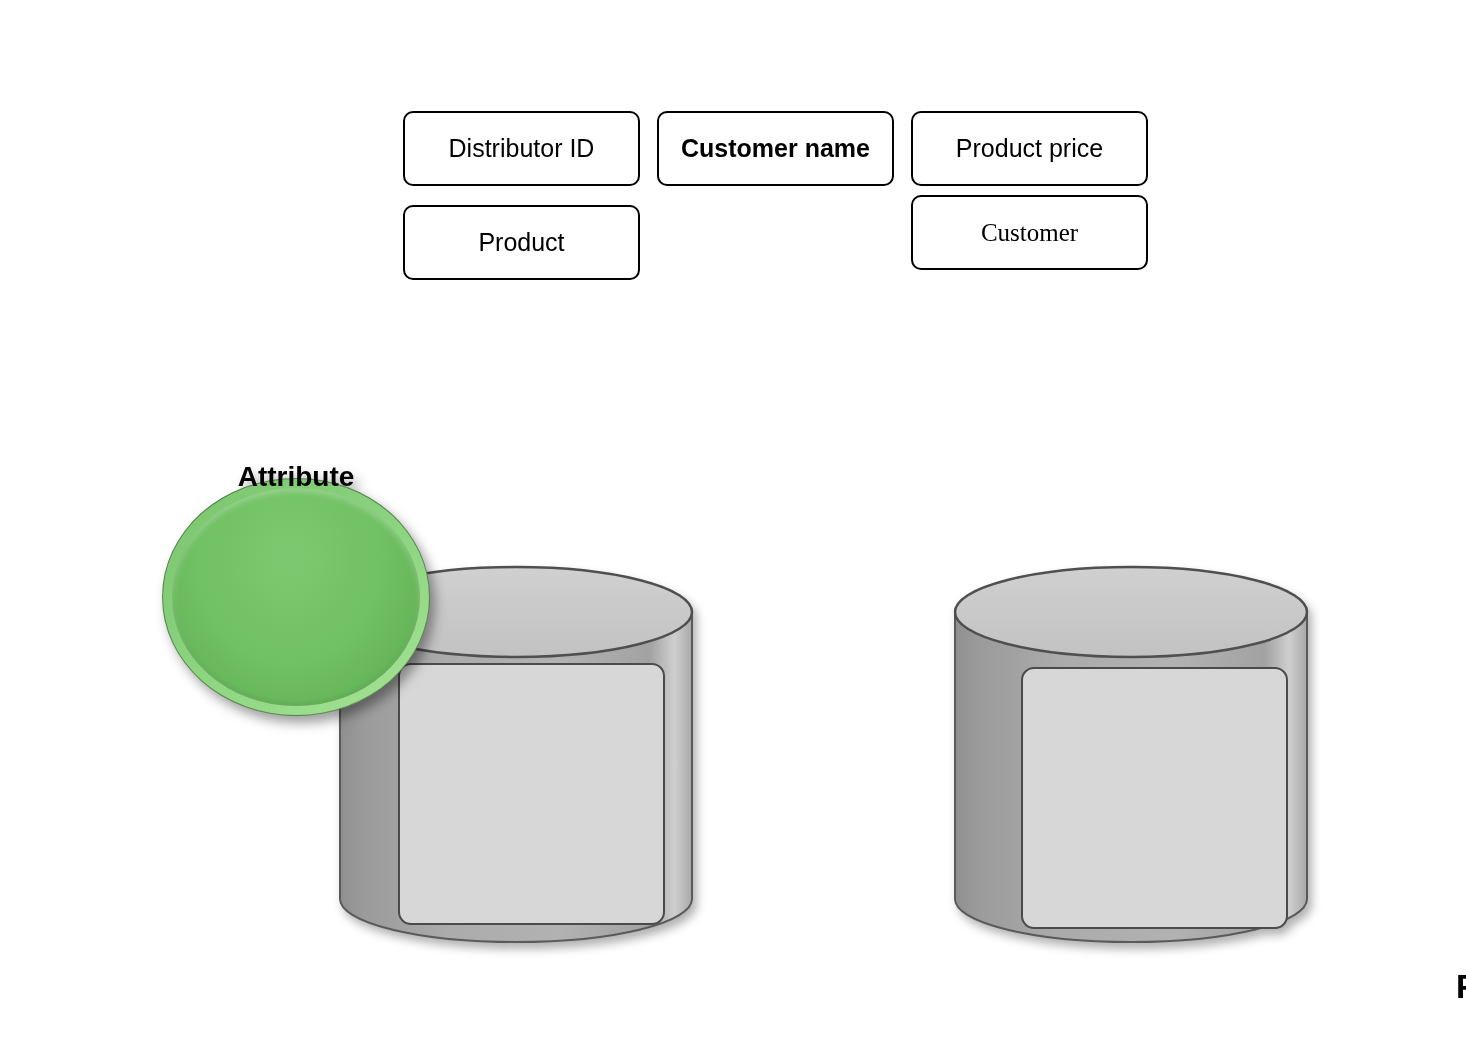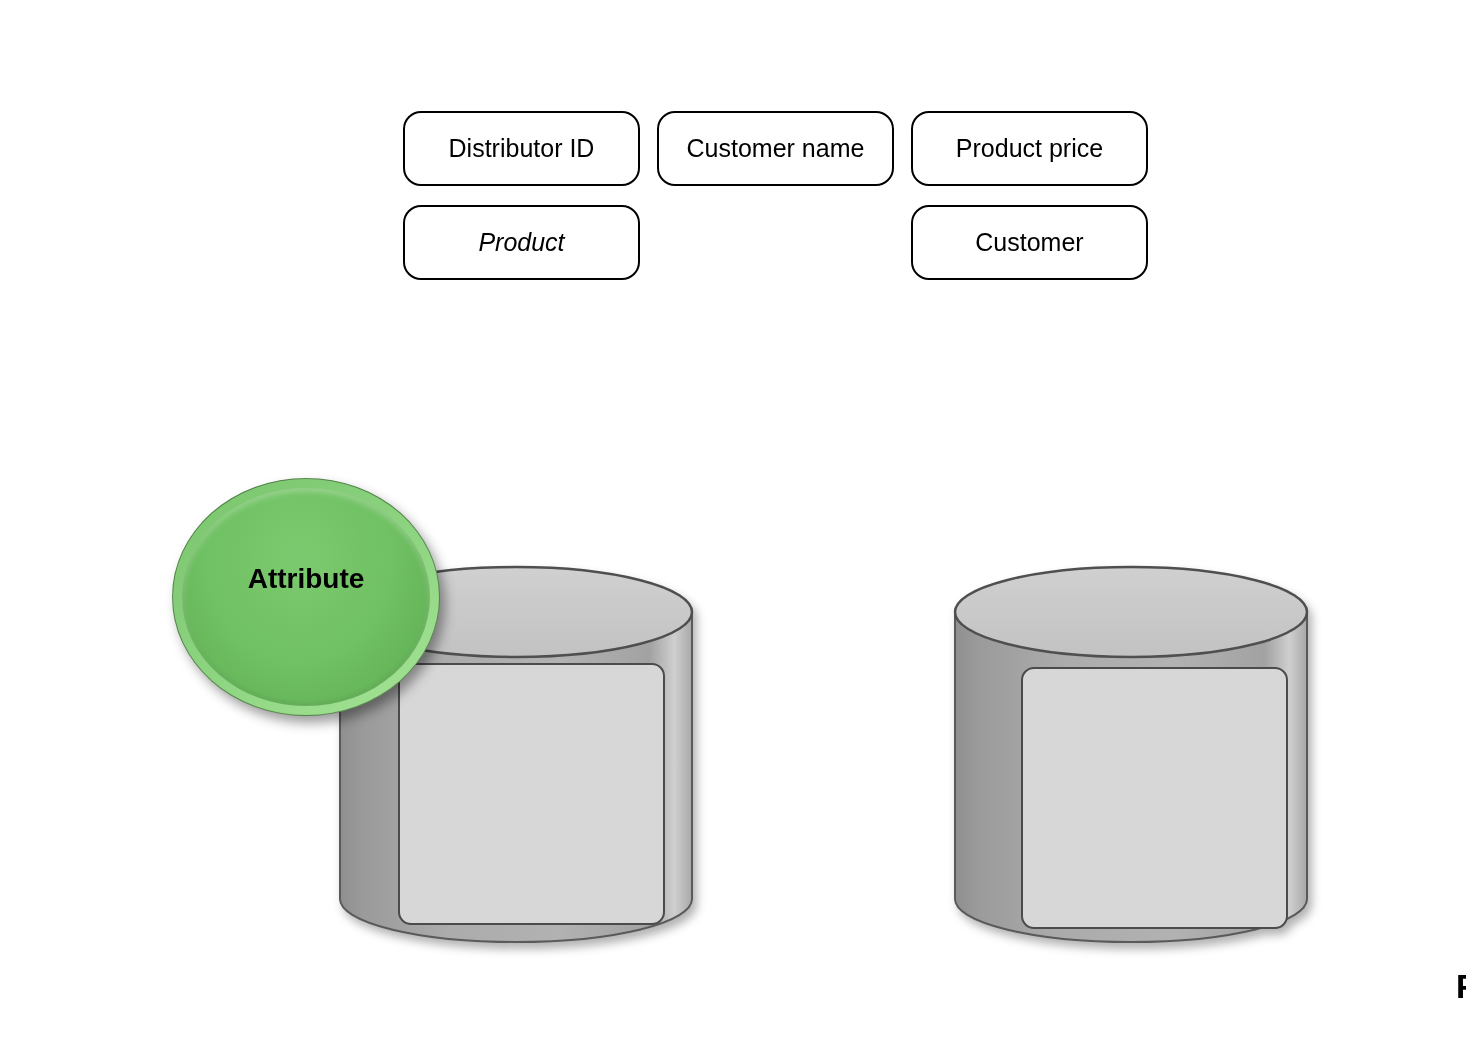--- a/index.html
+++ b/index.html
@@ -17,62 +17,62 @@
   }
 
   
   .chip {
     position: absolute;
     width: 237px;
     height: 75px;
     box-sizing: border-box;
     background: #ffffff;
     border: 2px solid #000000;
-    border-radius: 18px;
+    border-radius: 10px;
     display: flex;
     align-items: center;
     justify-content: center;
     font-size: 25px;
     color: #000000;
     cursor: grab;
     user-select: none;
   }
   .chip.r1c1 { left: 403px; top: 111px; }
-  .chip.r1c2 { left: 657px; top: 111px; }
+  .chip.r1c2 { left: 657px; top: 111px; font-weight: bold; }
   .chip.r1c3 { left: 911px; top: 111px; }
-  .chip.r2c1 { left: 403px; top: 205px; font-style: italic; }
+  .chip.r2c1 { left: 403px; top: 205px; }
   .chip.r2c2 { left: 657px; top: 205px; }
-  .chip.r2c3 { left: 911px; top: 205px; }
+  .chip.r2c3 { left: 911px; top: 195px; font-family: Liberation Serif, serif; }
 
   
   .bucket {
     position: absolute;
     width: 560px;
     height: 480px;
   }
   .bucket.left  { left: 154px; top: 478px; }
   .bucket.right { left: 769px; top: 478px; }
 
   .cylinder-svg {
     position: absolute;
     left: 183px;
     top: 86px;
     filter: drop-shadow(4px 6px 5px rgba(0,0,0,0.30));
   }
 
   
   .badge {
     position: absolute;
-    left: 18px;
+    left: 8px;
     top: 0;
     width: 266px;
     height: 236px;
     border-radius: 50%;
     display: flex;
-    align-items: center;
+    align-items: flex-start;
     justify-content: center;
     filter: drop-shadow(5px 7px 6px rgba(0,0,0,0.38));
   }
   .badge-face {
     position: absolute;
     inset: 9px;
     border-radius: 50%;
   }
   .badge.green {
     background: linear-gradient(145deg, #79c46d 0%, #8ed581 55%, #a5e496 100%);

